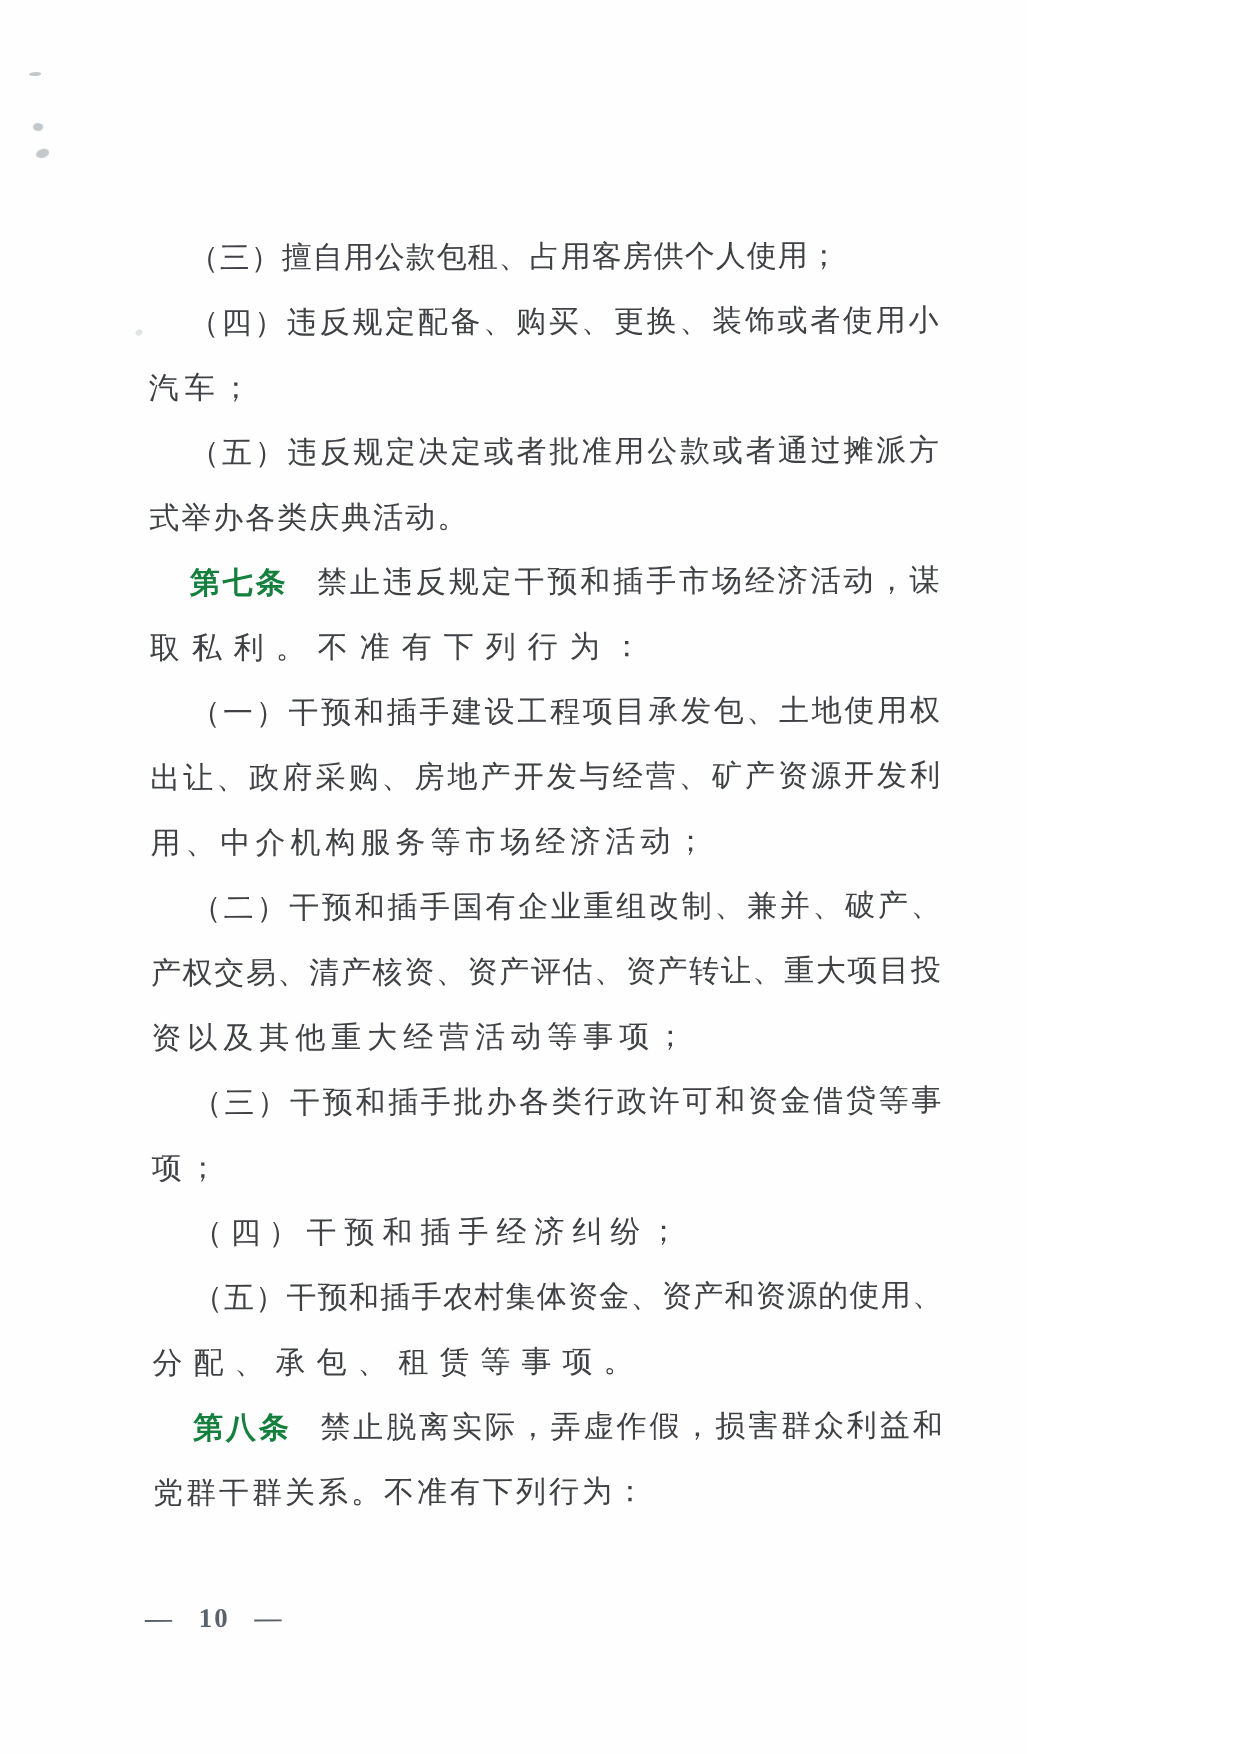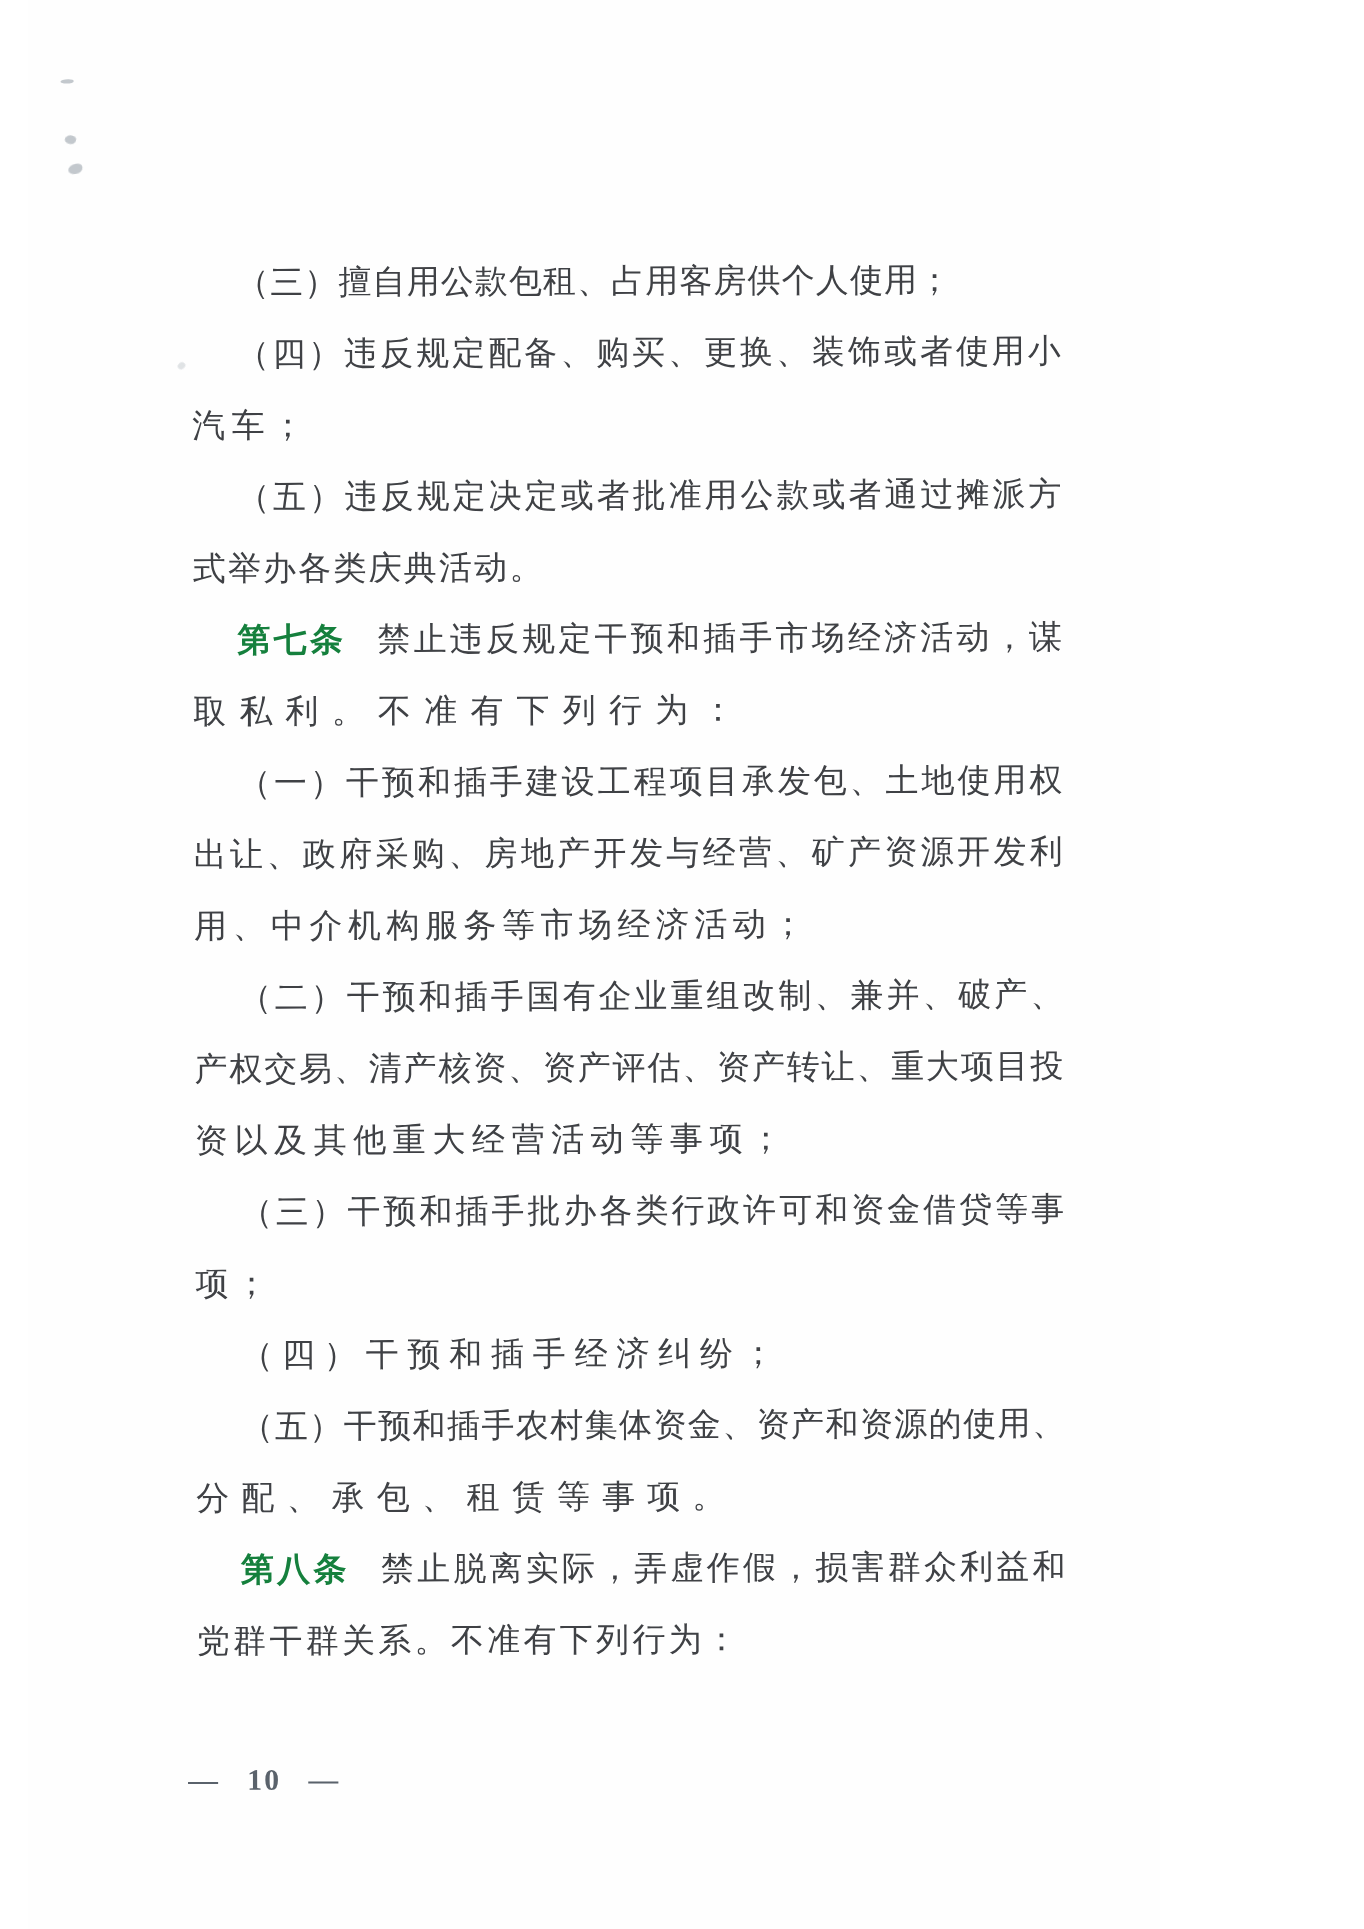--- a/index.html
+++ b/index.html
@@ -1,20 +1,19 @@
 <!DOCTYPE html>
 <html><head>
 <meta charset="utf-8">
 <style>
   html,body { margin:0; padding:0; background:#ffffff; }
   .page {
     position:relative; width:1028px; height:1754px;
     background:#fefefee8; overflow:hidden;
     font-family:"Liberation Serif", serif;
-    margin-left:26px;
   }
   .text-block {
     position:absolute; left:148px; top:225px; width:790px;
     transform:rotate(-0.22deg); transform-origin:left top;
     color:#3f4145;
   }
   .line {
     font-size:30px; line-height:65px; height:65px;
     text-rendering:optimizeLegibility;
   }

